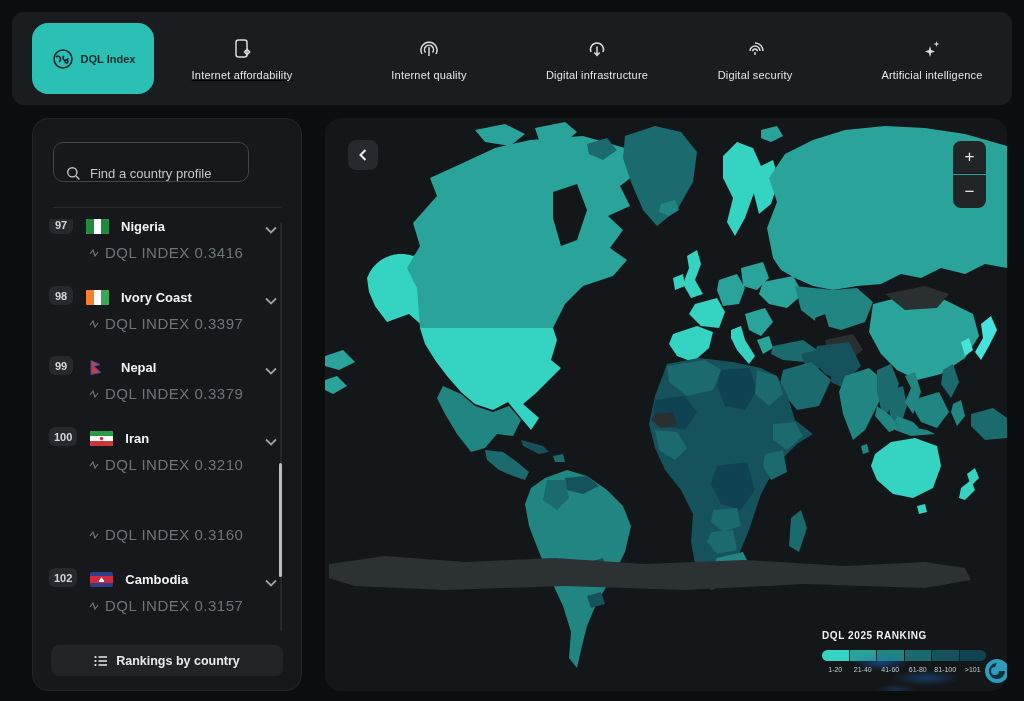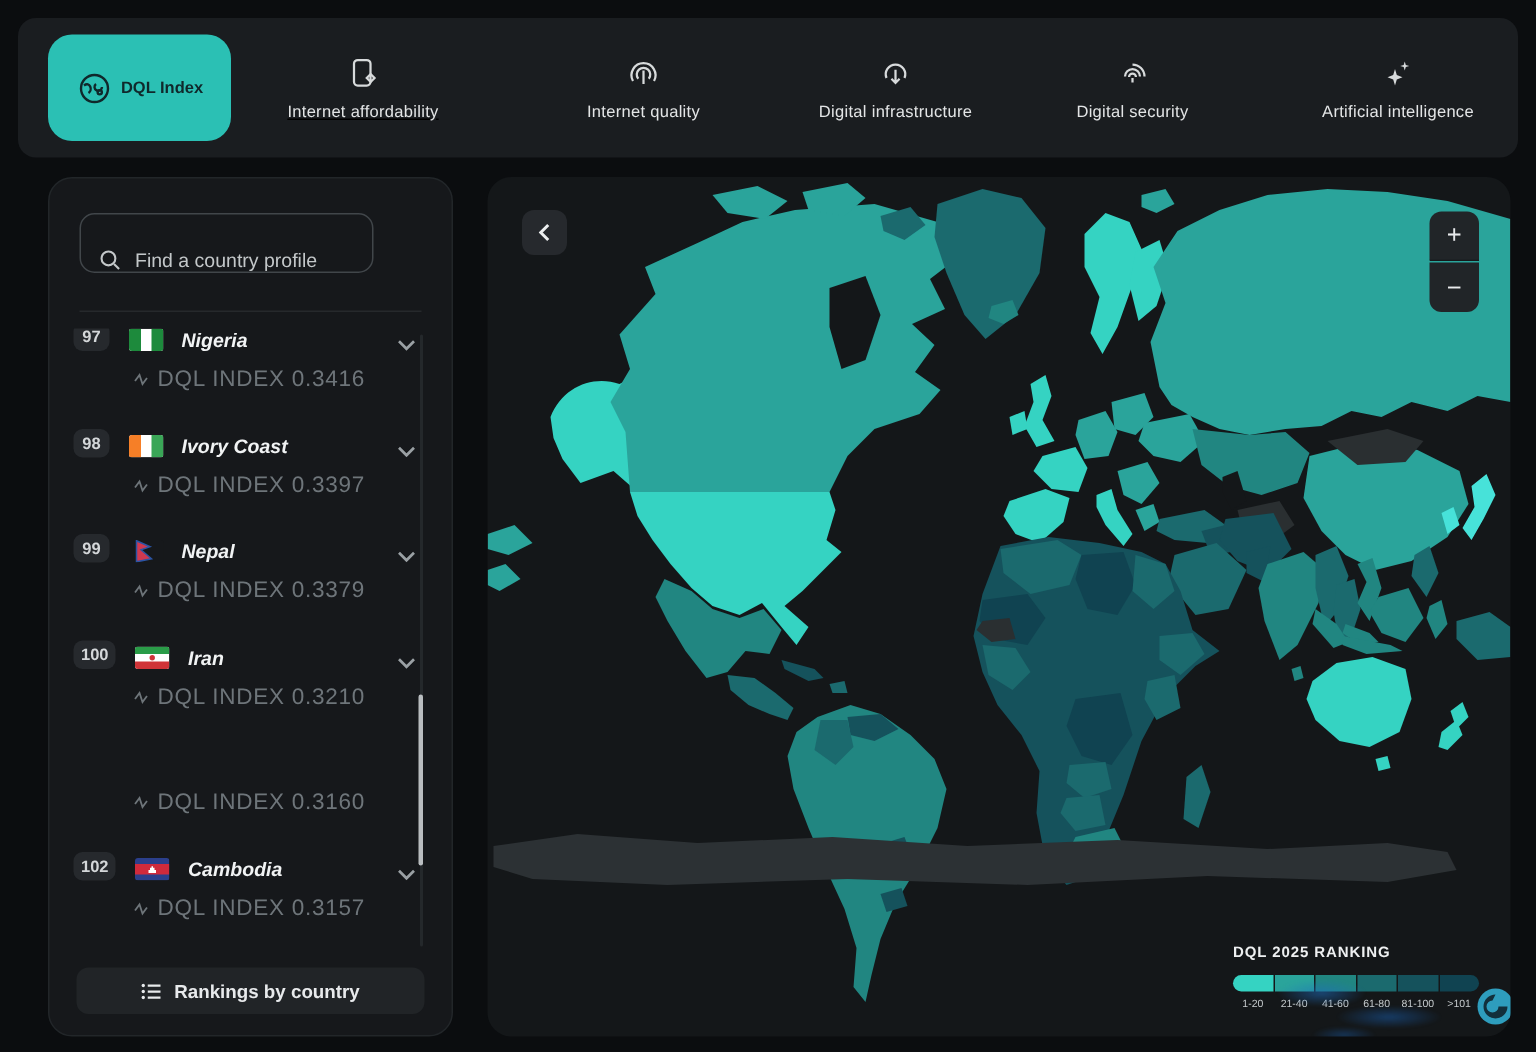--- a/index.html
+++ b/index.html
@@ -18,21 +18,21 @@
   #sidebar { position:absolute; left:32px; top:118px; width:270px; height:573px; background:#16181b; border-radius:16px; border:1px solid #222629; }
   #searchbox { position:absolute; left:20px; top:23px; width:196px; height:40px; border:1px solid #41464a; border-radius:10px; background:transparent; display:flex; align-items:flex-end; gap:9px; padding:0 12px; }
   #searchbox input { background:transparent; border:none; outline:none; color:#e8eaeb; font-size:13px; width:170px; font-family:"Liberation Sans",sans-serif; }
   #searchbox input::placeholder { color:#c3c7c9; }
   #sb-divider { position:absolute; left:20px; top:88px; width:228px; height:1px; background:#26292c; }
   #country-viewport { position:absolute; left:0; top:100px; width:252px; height:412px; overflow:hidden; }
   .crow { position:absolute; left:0; width:252px; height:52px; cursor:pointer; }
   .crow-main { position:absolute; left:16px; top:0; right:8px; height:20px; display:flex; align-items:flex-end; }
   .rank-badge { min-width:24px; height:19px; padding:0 5px; background:#26292d; border-radius:6px; color:#d4d7d9; font-size:11px; font-weight:bold; display:flex; align-items:center; justify-content:center; }
   .flag { width:23px; height:15px; border-radius:2px; overflow:hidden; margin-left:13px; flex:0 0 auto; }
-  .cname { color:#f1f3f4; font-size:13px; font-weight:bold; margin-left:12px; flex:1;font-style:italic; }
+  .cname { color:#f1f3f4; font-size:13px; font-weight:bold; margin-left:12px; flex:1; }
   .chev { stroke:#9aa0a4; fill:none; stroke-width:1.8; }
   .crow-sub { position:absolute; left:56px; top:30px; display:flex; align-items:center; gap:6px; }
   .crow-sub .idx { color:#6e757a; font-size:15px; letter-spacing:.5px; }
   #scroll-track { position:absolute; left:247px; top:104px; width:2px; height:408px; background:#24282b; border-radius:2px; }
   #scroll-thumb { position:absolute; left:246px; top:344px; width:3px; height:114px; background:#b9bdc0; border-radius:3px; cursor:grab; }
   #rankings-btn { position:absolute; left:18px; top:526px; width:232px; height:31px; background:#212427; border-radius:8px; display:flex; align-items:center; justify-content:center; gap:8px; color:#e8eaec; font-size:12.5px; font-weight:bold; cursor:pointer; }
 
   
   #mappanel { position:absolute; left:325px; top:118px; width:682px; height:573px; background:#141719; border-radius:16px; overflow:hidden; }
   #worldmap { position:absolute; left:0; top:0; }

